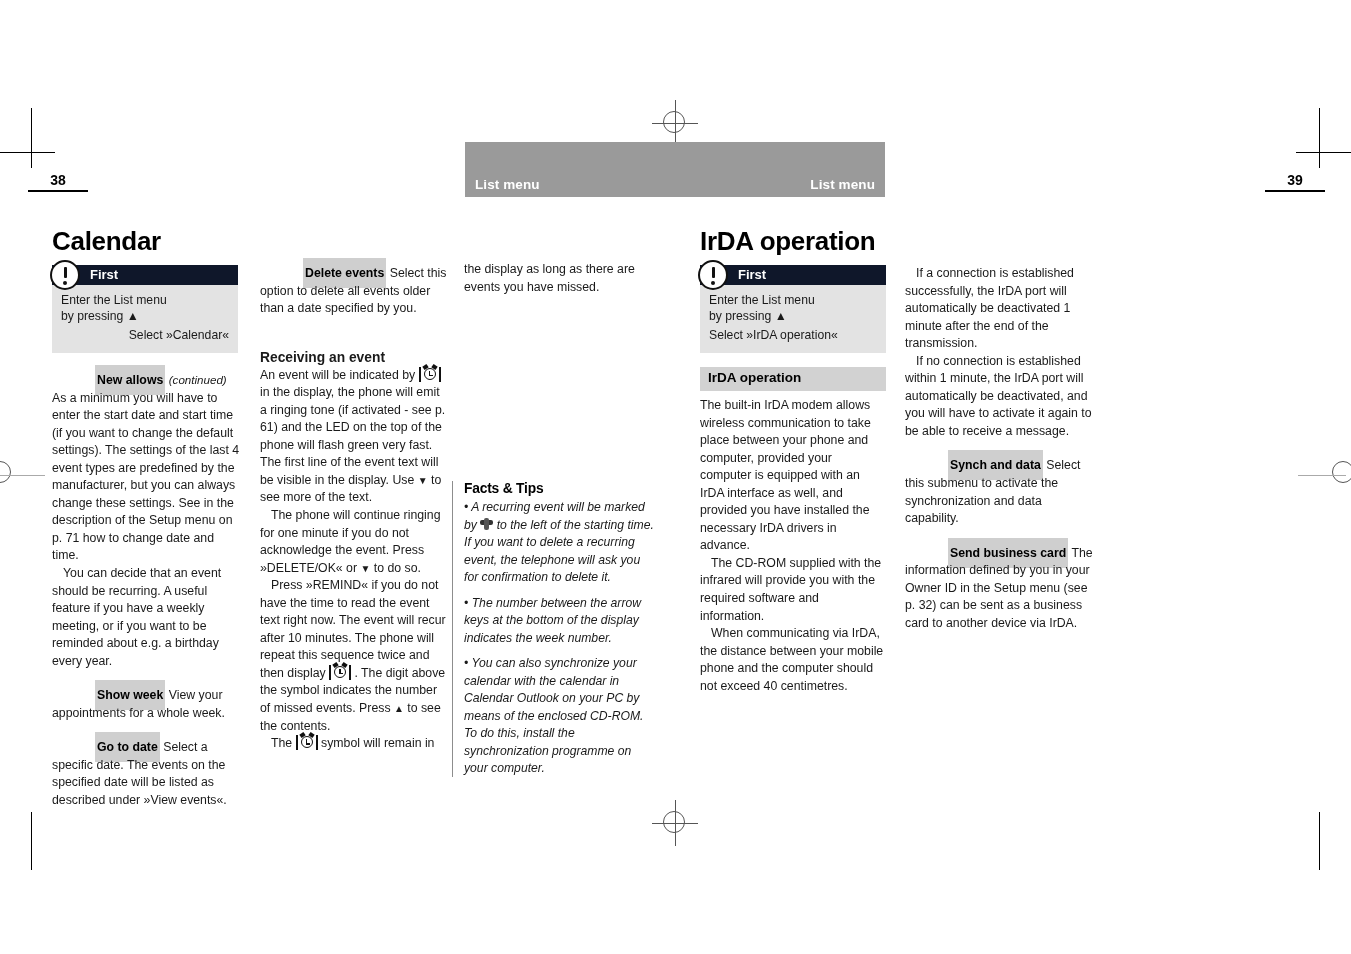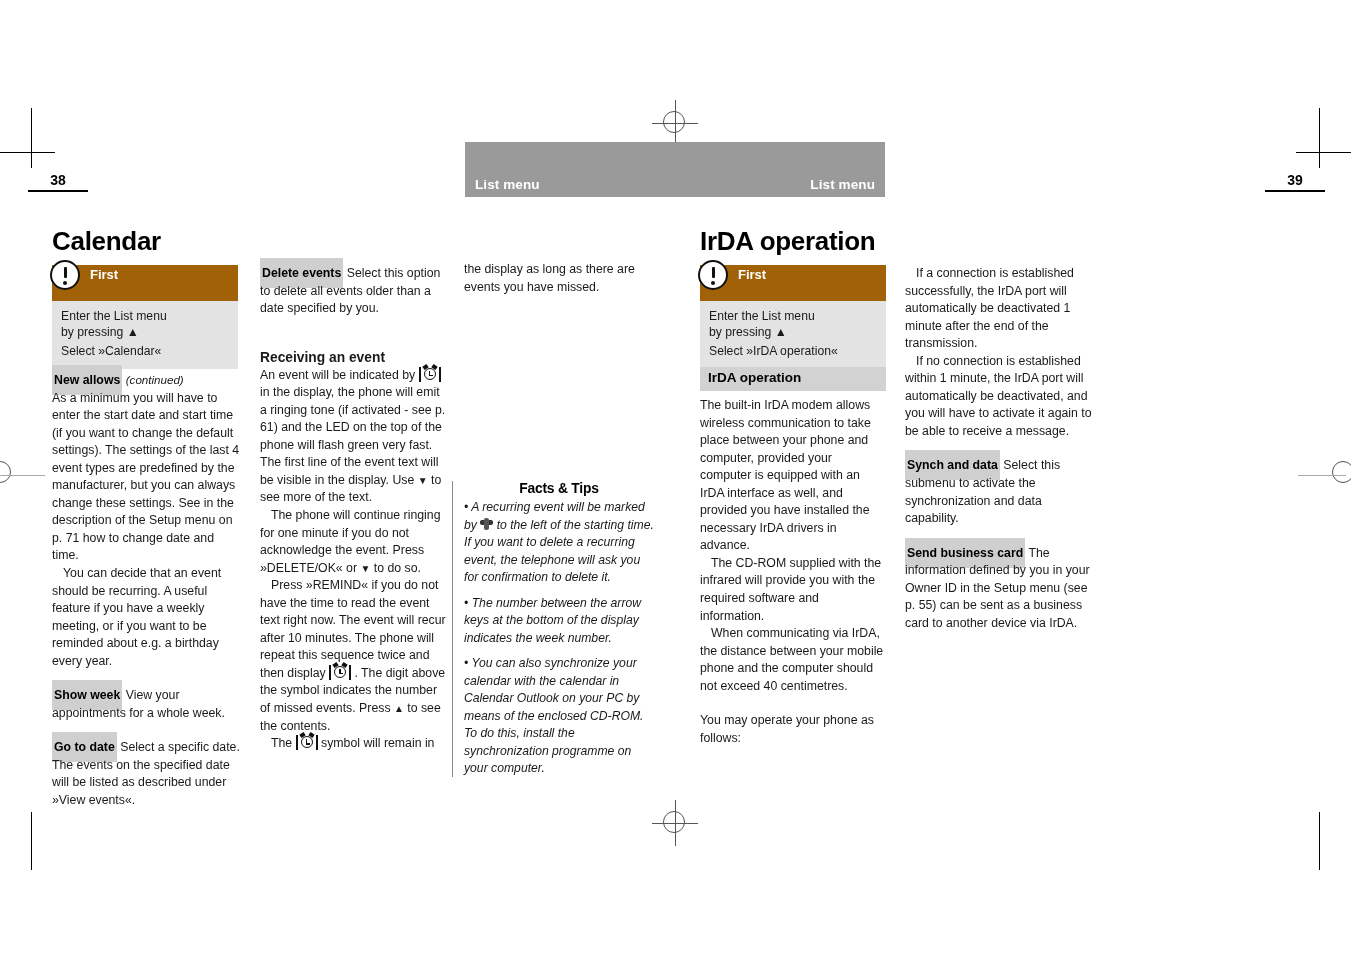--- a/index.html
+++ b/index.html
@@ -48,21 +48,21 @@
     margin:0;padding:0;line-height:30px;
   }
   #title-left{position:absolute;left:52px;top:226px;}
   #title-right{position:absolute;left:700px;top:226px;}
 
   
   .firstbox{position:absolute;width:186px;}
   #firstbox-left{left:52px;top:265px;}
   #firstbox-right{left:700px;top:265px;}
   .firstbox .bar{
-    position:relative;height:36px;background:#a16207;
+    position:relative;height:20px;background:#0f172a;
   }
   .firstbox .bar .lbl{
     position:absolute;left:38px;top:2px;color:#fff;font-weight:bold;font-size:13px;
   }
   .firstbox .excl{
     position:absolute;left:-2px;top:-5px;width:30px;height:30px;border-radius:50%;
     background:#ffffff;border:2.2px solid #111;box-sizing:border-box;
   }
   .firstbox .excl:before{
     content:"";position:absolute;left:11.5px;top:5px;width:3.4px;height:11px;background:#111;border-radius:1px;
@@ -83,28 +83,29 @@
   .secbar .t{position:absolute;left:8px;top:3px;font-weight:bold;font-size:13.5px;}
 
   
   .tb{position:absolute;width:188px;font-size:12.3px;line-height:17.55px;color:#1a1a1a;}
   .tb p{margin:0;}
   .tb p.ind{text-indent:11px;}
   .tb .gap{height:17px;}
   .kw{
     background:#cfcfcf;font-weight:bold;color:#000;
     padding:8px 2px;
+    margin-left:43px;
   }
   .ital{font-style:italic;}
   .h2{font-weight:bold;font-size:13.8px;line-height:19px;margin:0 0 1px 0;}
 
   
   #factsbox{position:absolute;left:464px;top:479px;width:190px;}
   #factsbox .vrule{position:absolute;left:-12px;top:2px;width:1px;height:296px;background:#8d8d8d;}
-  #factsbox .ft-title{font-weight:bold;font-size:13.8px;line-height:19px;margin-bottom:1px;letter-spacing:-0.2px;text-align:center;}
+  #factsbox .ft-title{font-weight:bold;font-size:13.8px;line-height:19px;margin-bottom:1px;letter-spacing:-0.2px;}
   #factsbox .bullet{
     font-style:italic;font-size:12.2px;line-height:17.5px;margin-bottom:8px;color:#1a1a1a;
   }
 
   
   .icoclock{
     display:inline-block;width:18px;height:15px;vertical-align:-3px;position:relative;
     border-left:2px solid #111;border-right:2px solid #111;
   }
   .icoclock .ring{
@@ -172,21 +173,21 @@
   <h1 class="h1" id="title-left">Calendar</h1>
 
   <div class="firstbox" id="firstbox-left">
     <div class="bar">
       <span class="excl"></span>
       <span class="lbl">First</span>
     </div>
     <div class="body">
       <div class="tight">Enter the List menu</div>
       <div class="tight">by pressing  ▲</div>
-      <div style="margin-top:3px;">Select »Calendar«</div>
+      <div style="margin-top:3px;text-align:right;">Select »Calendar«</div>
     </div>
   </div>
 
   <div class="tb" style="left:52px;top:371px;">
     <p>
       <span class="kw">New allows</span>
       <span class="ital" style="font-size:11.6px;">(continued)</span>
     </p>
     <p>As a minimum you will have to enter the start date and start time (if you want to change the default settings). The settings of the last 4 event types are predefined by the manufacturer, but you can always change these settings. See in the description of the Setup menu on p. 71 how to change date and time.</p>
     <p class="ind">You can decide that an event should be recurring. A useful feature if you have a weekly meeting, or if you want to be reminded about e.g. a birthday every year.</p>
@@ -250,29 +251,28 @@
 
   <div class="secbar">
     <span class="t">IrDA operation</span>
   </div>
 
   <div class="tb" style="left:700px;top:397px;width:186px;">
     <p>The built-in IrDA modem allows wireless communication to take place between your phone and computer, provided your computer is equipped with an IrDA interface as well, and provided you have installed the necessary IrDA drivers in advance.</p>
     <p class="ind">The CD-ROM supplied with the infrared will provide you with the required software and information.</p>
     <p class="ind">When communicating via IrDA, the distance between your mobile phone and the computer should not exceed 40 centimetres.</p>
     <div class="gap"></div>
-    <p>You may operate your phone as follows:</p>
   </div>
 
   <div class="tb" style="left:905px;top:265px;width:188px;">
     <p class="ind">If a connection is established successfully, the IrDA port will automatically be deactivated 1 minute after the end of the transmission.</p>
     <p class="ind">If no connection is established within 1 minute, the IrDA port will automatically be deactivated, and you will have to activate it again to be able to receive a message.</p>
     <div class="gap"></div>
     <p>
       <span class="kw">Synch and data</span><span> Select this submenu to activate the synchronization and data capability.</span>
     </p>
     <div class="gap"></div>
     <p>
-      <span class="kw">Send business card</span><span> The information defined by you in your Owner ID in the Setup menu (see p. 55) can be sent as a business card to another device via IrDA.</span>
+      <span class="kw">Send business card</span><span> The information defined by you in your Owner ID in the Setup menu (see p. 32) can be sent as a business card to another device via IrDA.</span>
     </p>
   </div>
 
 </div>
 
 </body></html>

